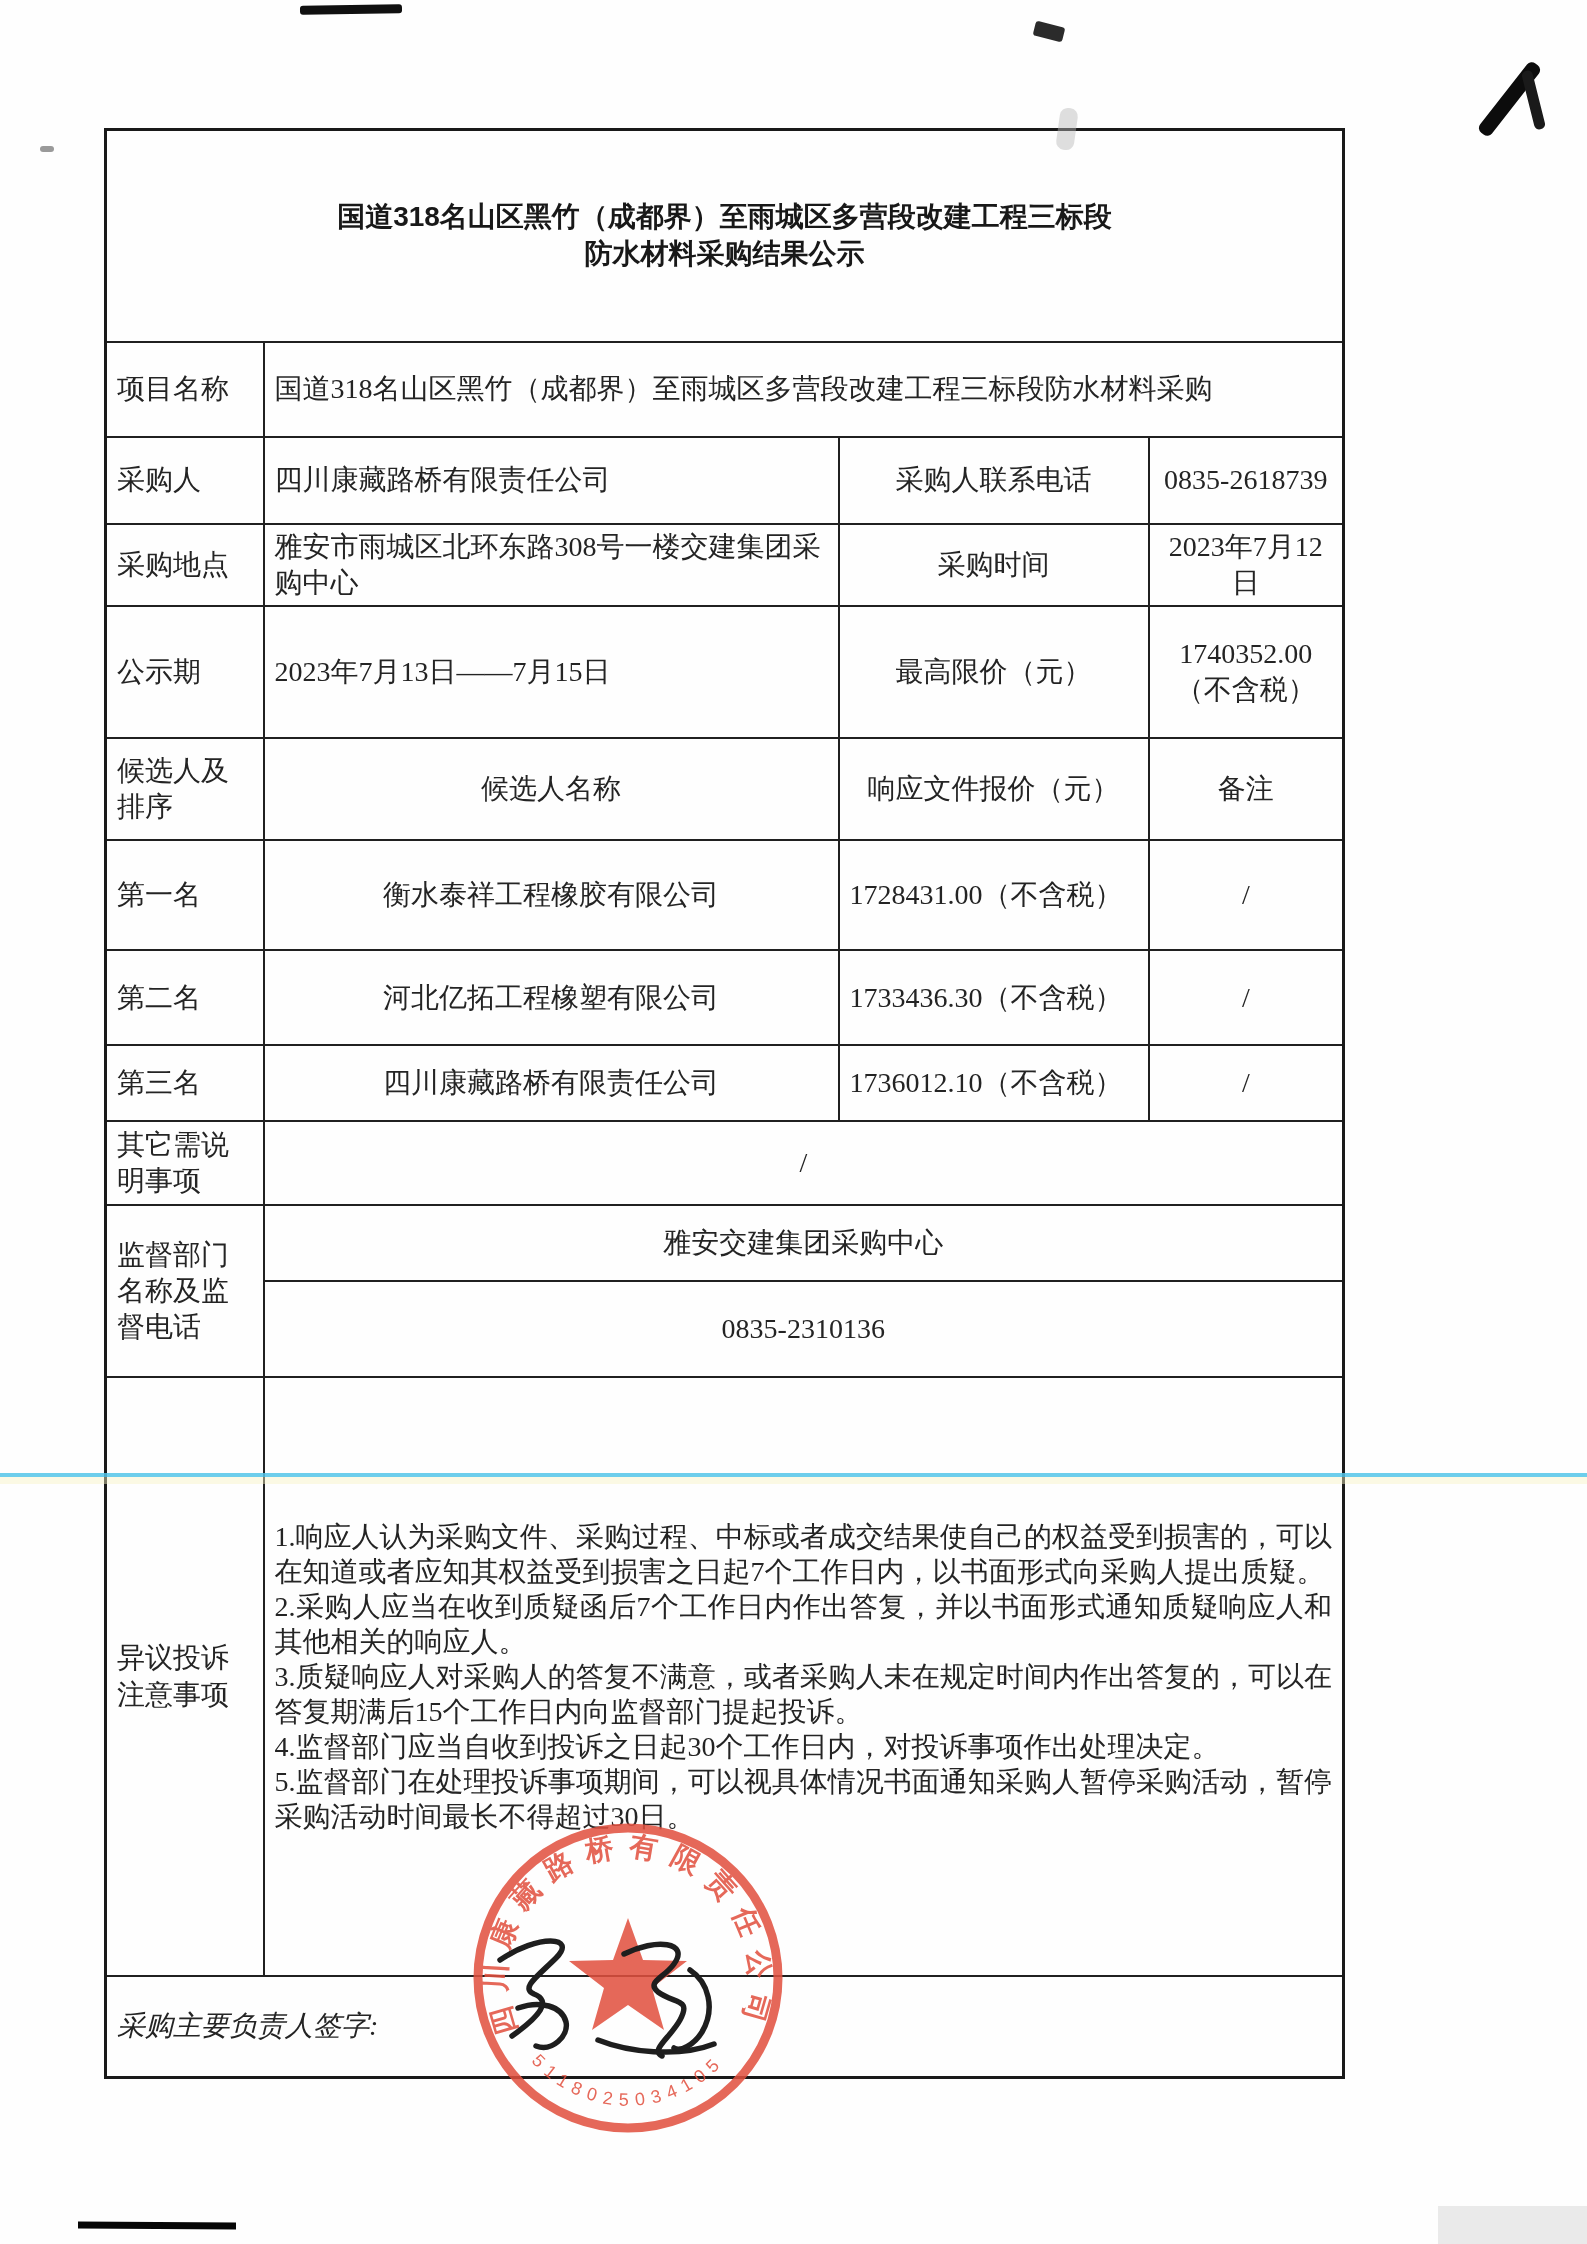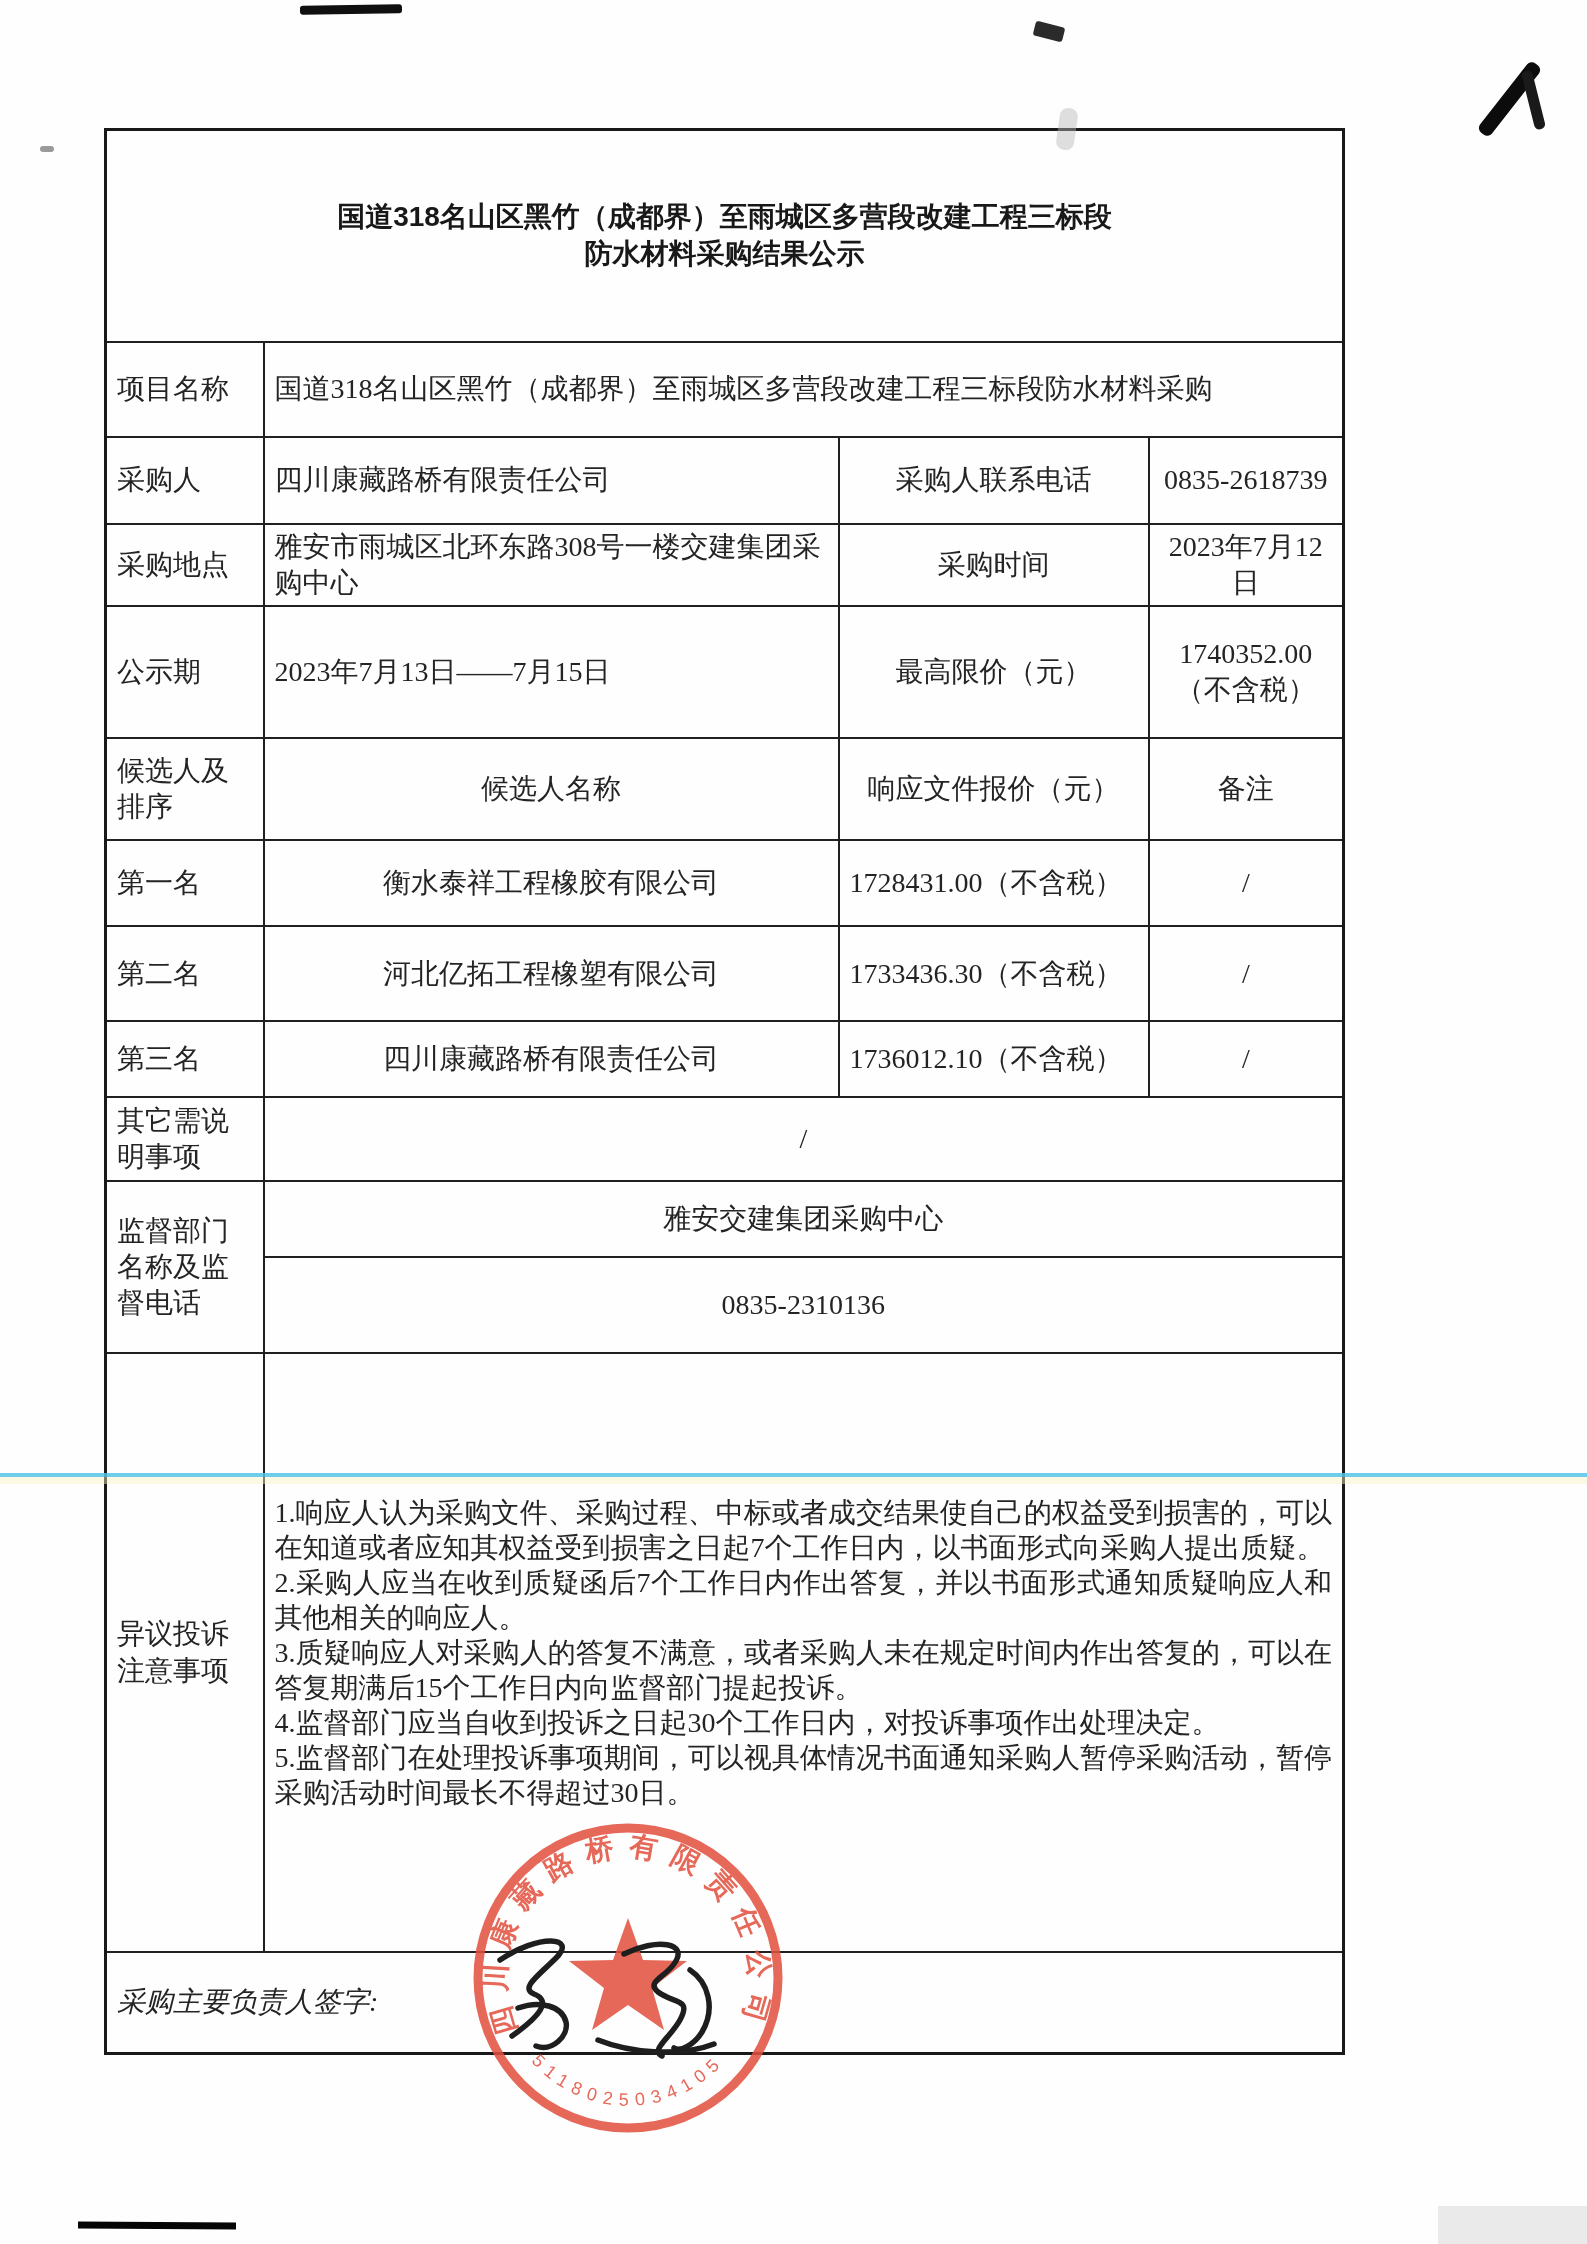--- a/index.html
+++ b/index.html
@@ -12,21 +12,21 @@
             border:3px solid #191919;}
   table.doc td{border:2px solid #202020;vertical-align:middle;
                font-size:28px;line-height:1.3;padding:4px 10px;overflow:hidden;}
   td.lab{padding:4px 12px;}
   td.ctr{text-align:center;}
   td.thickb{border-bottom-width:3px;}
 
   tr.r-title{height:212px;}
   tr.r1{height:95px;} tr.r2{height:87px;} tr.r3{height:76px;}
   tr.r4{height:132px;} tr.r5{height:102px;}
-  tr.r6{height:86px;} tr.r7{height:95px;} tr.r8{height:76px;}
+  tr.r6{height:110px;} tr.r7{height:95px;} tr.r8{height:76px;}
   tr.r9{height:84px;} tr.r10a{height:76px;} tr.r10b{height:96px;}
   tr.r11{height:599px;} tr.r12{height:101px;}
 
   .title-cell{text-align:center;font-family:"Liberation Sans","DejaVu Sans",sans-serif;
               font-weight:700;font-size:34px;line-height:1.55;color:#181818;}
   .loc-val{padding-right:52px;}
   .obj-cell{padding:10px 40px 10px 14px;}
   .obj-line{font-size:28px;line-height:35px;text-align:justify;}
   .sig-cell{font-size:28px;padding-left:18px;font-style:italic;}
 

